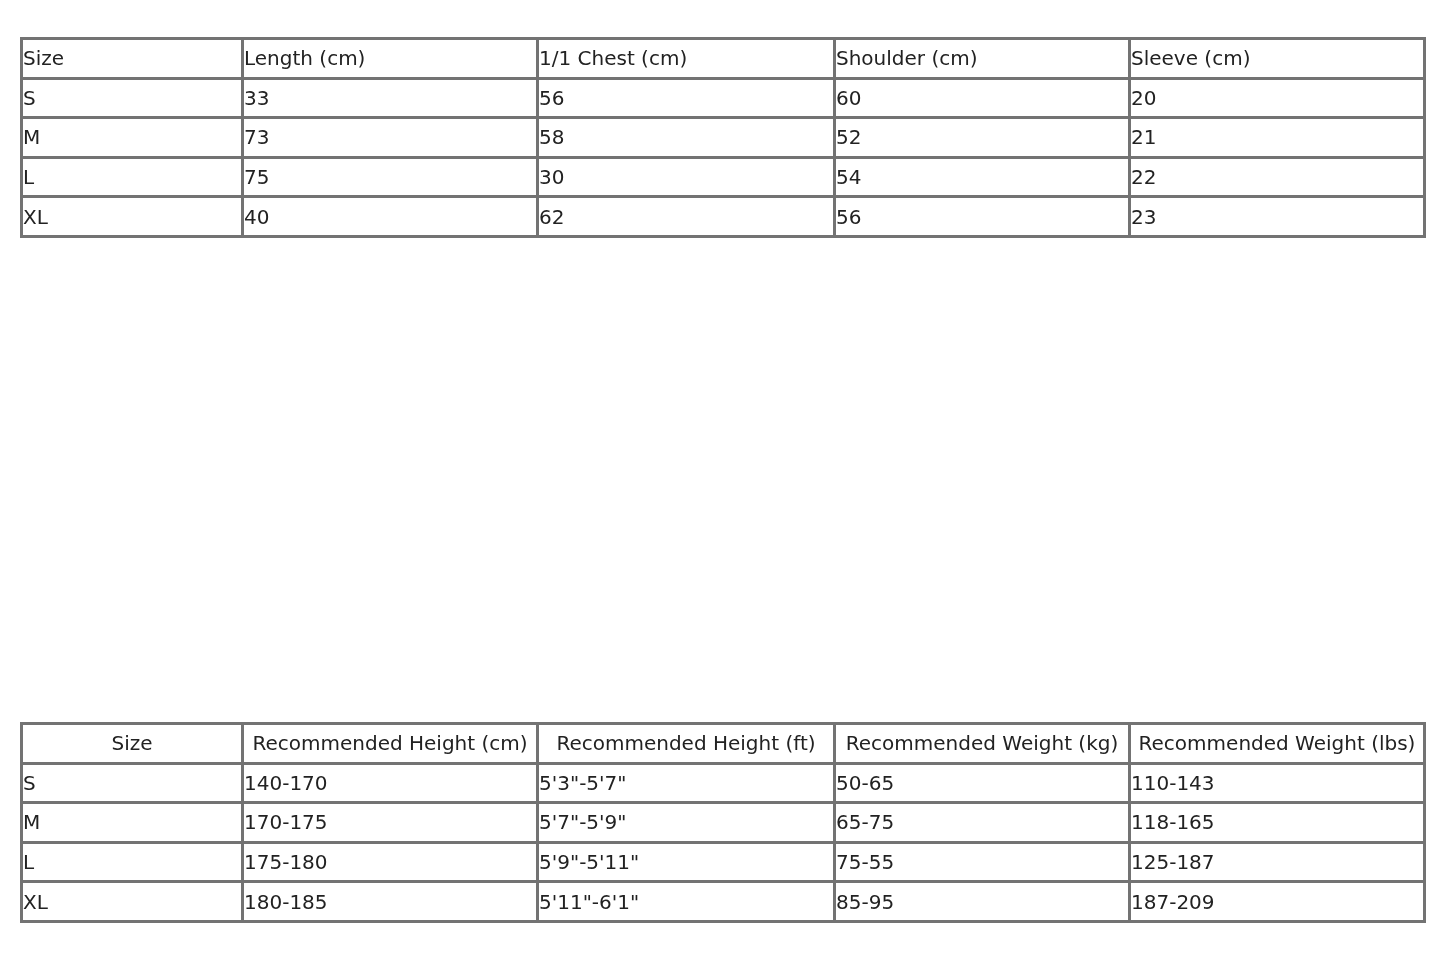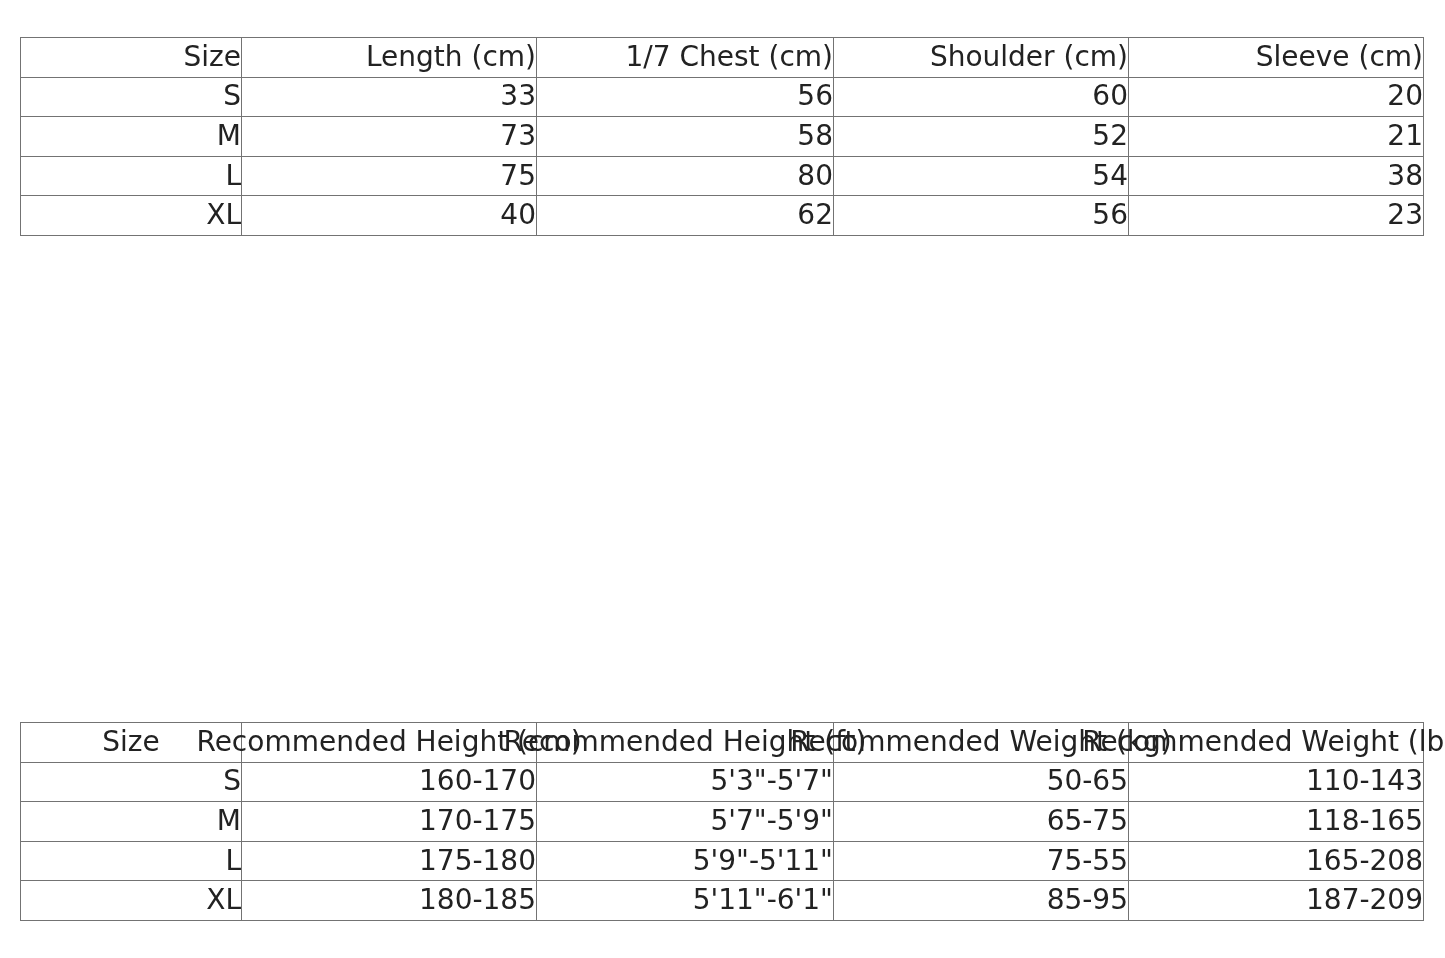--- a/index.html
+++ b/index.html
@@ -16,24 +16,24 @@
     position: absolute;
     left: 20px;
     border-collapse: collapse;
     table-layout: fixed;
     width: 1403px;
   }
   .sheet#size-table { top: 37px; }
   .sheet#fit-table  { top: 722px; }
   .sheet tr { height: 39.6px; }
   .sheet th, .sheet td {
-    border: 1px solid #737373;
-    text-align: right;
+    border: 3px solid #737373;
+    text-align: left;
     vertical-align: middle;
-    font-size: 28px;
+    font-size: 20px;
     font-weight: 400;
     padding: 0;
     line-height: 1.1;
   }
   .col-size { width: 221px; }
   .col-a { width: 295px; }
   .col-b { width: 297px; }
   .col-c { width: 295px; }
   .col-d { width: 295px; }
   
@@ -57,21 +57,21 @@
       <col class="col-size">
         <col class="col-a">
         <col class="col-b">
         <col class="col-c">
         <col class="col-d">
     </colgroup>
     <thead>
         <tr>
           <th>Size</th>
           <th>Length (cm)</th>
-          <th>1/7 Chest (cm)</th>
+          <th>1/1 Chest (cm)</th>
           <th>Shoulder (cm)</th>
           <th>Sleeve (cm)</th>
         </tr>
       </thead>
     <tbody>
         <tr>
           <td>S</td>
           <td>33</td>
           <td>56</td>
           <td>60</td>
@@ -80,23 +80,23 @@
         <tr>
           <td>M</td>
           <td>73</td>
           <td>58</td>
           <td>52</td>
           <td>21</td>
         </tr>
         <tr>
           <td>L</td>
           <td>75</td>
-          <td>80</td>
+          <td>30</td>
           <td>54</td>
-          <td>38</td>
+          <td>22</td>
         </tr>
         <tr>
           <td>XL</td>
           <td>40</td>
           <td>62</td>
           <td>56</td>
           <td>23</td>
         </tr>
       </tbody>
   </table>
@@ -124,38 +124,38 @@
             <span class="hdr">Recommended Weight (kg)</span>
           </th>
           <th>
             <span class="hdr">Recommended Weight (lbs)</span>
           </th>
         </tr>
       </thead>
     <tbody>
         <tr>
           <td>S</td>
-          <td>160-170</td>
+          <td>140-170</td>
           <td>5'3"-5'7"</td>
           <td>50-65</td>
           <td>110-143</td>
         </tr>
         <tr>
           <td>M</td>
           <td>170-175</td>
           <td>5'7"-5'9"</td>
           <td>65-75</td>
           <td>118-165</td>
         </tr>
         <tr>
           <td>L</td>
           <td>175-180</td>
           <td>5'9"-5'11"</td>
           <td>75-55</td>
-          <td>165-208</td>
+          <td>125-187</td>
         </tr>
         <tr>
           <td>XL</td>
           <td>180-185</td>
           <td>5'11"-6'1"</td>
           <td>85-95</td>
           <td>187-209</td>
         </tr>
       </tbody>
   </table>

